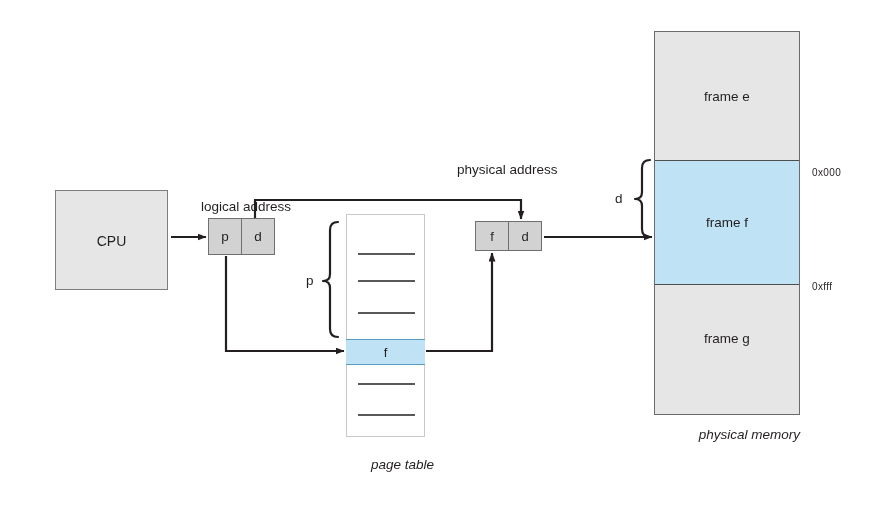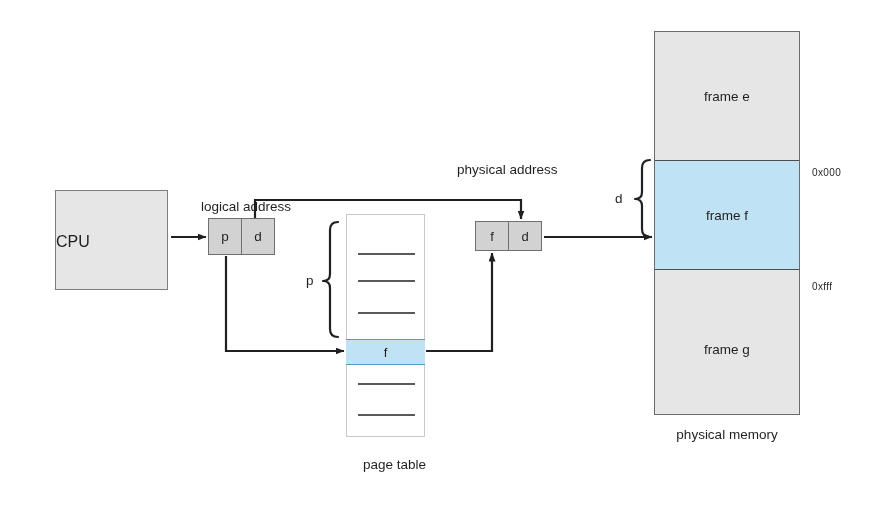--- a/index.html
+++ b/index.html
@@ -32,21 +32,22 @@
     box-sizing: border-box;
   }
   .txt {
     position: absolute;
     font-size: 13.5px;
     color: #231f20;
     white-space: nowrap;
     line-height: 1;
   }
   .txt.center {
-    text-align: center;
+    text-align: right;
+    font-style: italic;
   }
   .mono {
     font-family: Liberation Sans, sans-serif;
     font-size: 10px;
     letter-spacing: 0.4px;
     text-align: center;
   }
   
   #cpu-box {
     left: 55px;
@@ -54,22 +55,22 @@
     width: 113px;
     height: 100px;
     background: #e6e6e6;
     border: 1px solid #7d7d7d;
   }
   #cpu-box .lbl {
     position: absolute;
     left: 0;
     right: 0;
     top: 42px;
-    text-align: left;
-    font-size: 16px;
+    text-align: center;
+    font-size: 14px;
   }
   
   #logical-box {
     left: 208px;
     top: 218px;
     width: 67px;
     height: 37px;
     background: #d2d2d2;
     border: 1px solid #6f6f6f;
     display: flex;
@@ -219,22 +220,22 @@
 
   <div class="node" id="physical-box">
     <div class="cell first">f</div>
     <div class="cell">d</div>
   </div>
 
   <div class="txt" style="left:615px; top:192px;">d</div>
 
   <div class="node" id="phys-mem">
     <div class="frame" style="top:0px; height:128px;">frame e</div>
-    <div class="frame target" style="top:128px; height:110px;">frame f</div>
-    <div class="frame" style="top:253px; height:129px;">frame g</div>
+    <div class="frame target" style="top:128px; height:125px;">frame f</div>
+    <div class="frame" style="top:242px; height:129px;">frame g</div>
   </div>
 
   <div class="txt mono" style="left:812px; top:168px;">0x000</div>
 
   <div class="txt mono" style="left:812px; top:282px;">0xfff</div>
 
   <div class="txt center" style="left:654px; top:428px; width:146px;">physical memory</div>
 
 </div>
 

